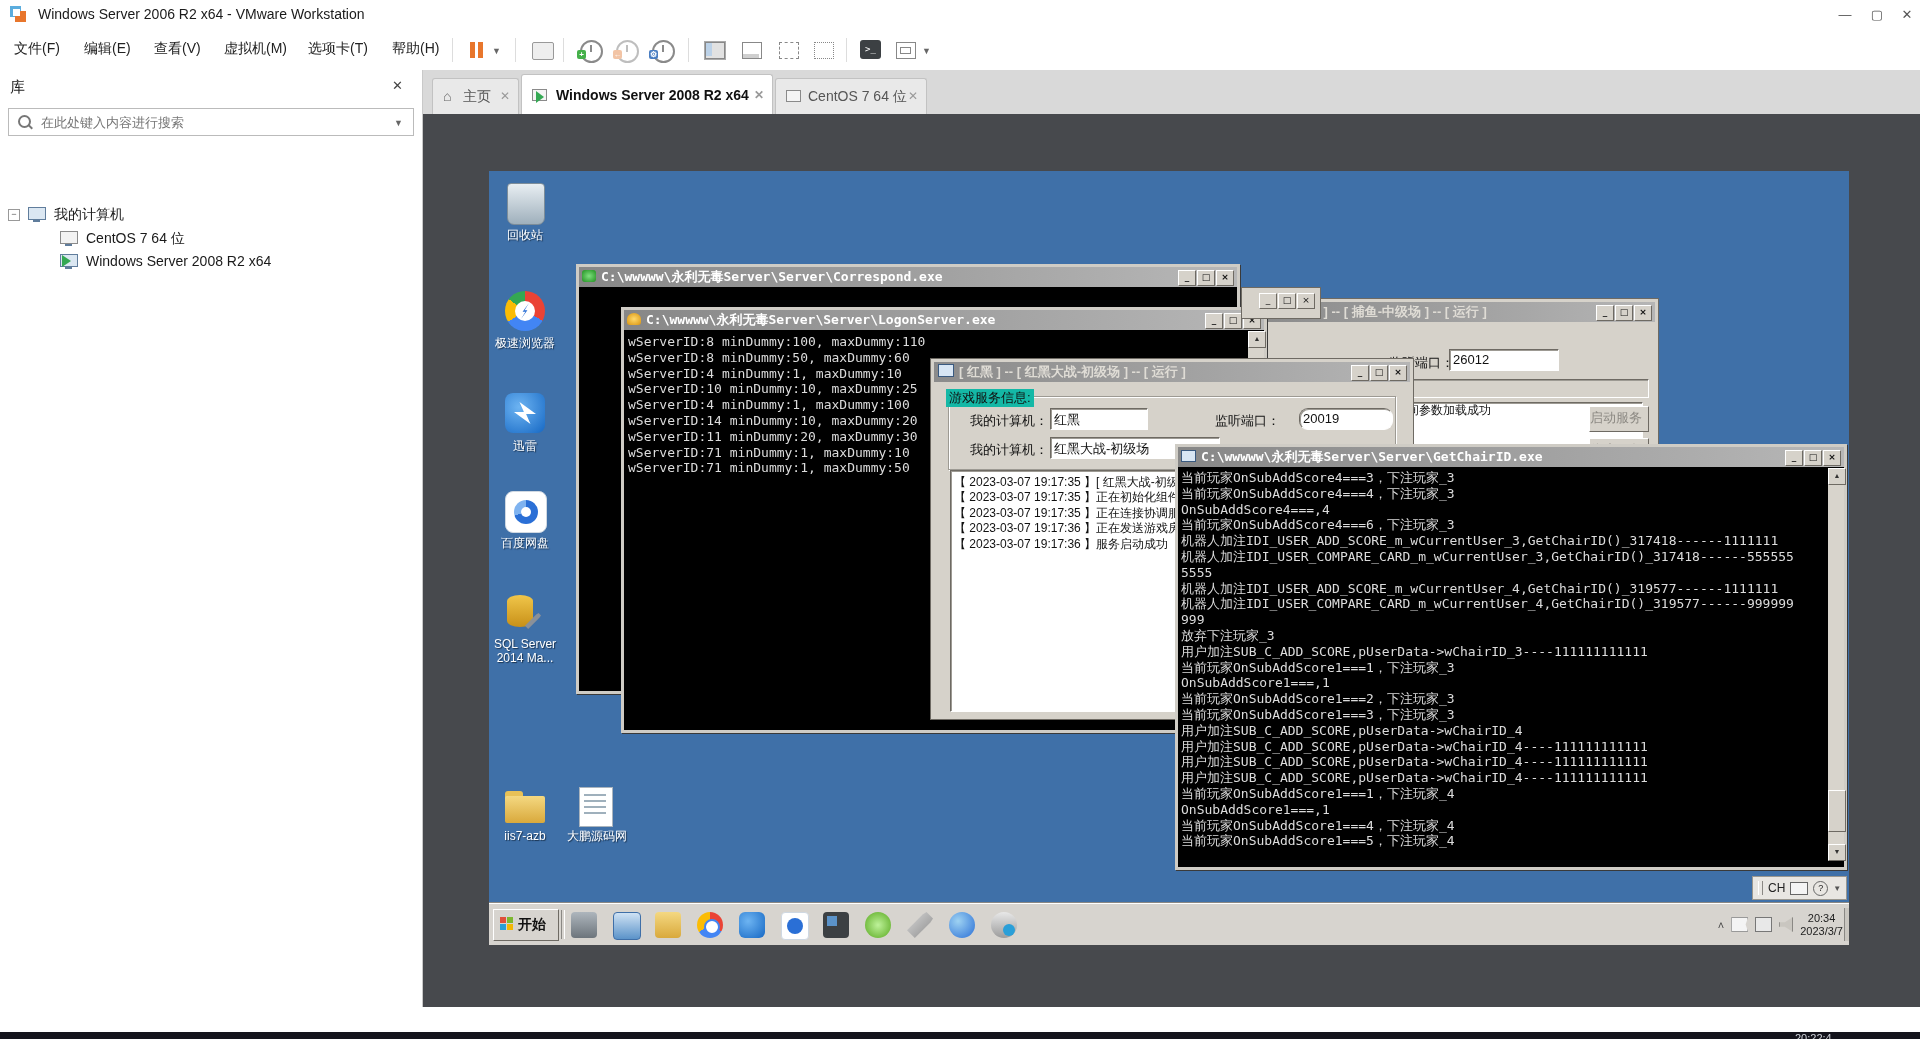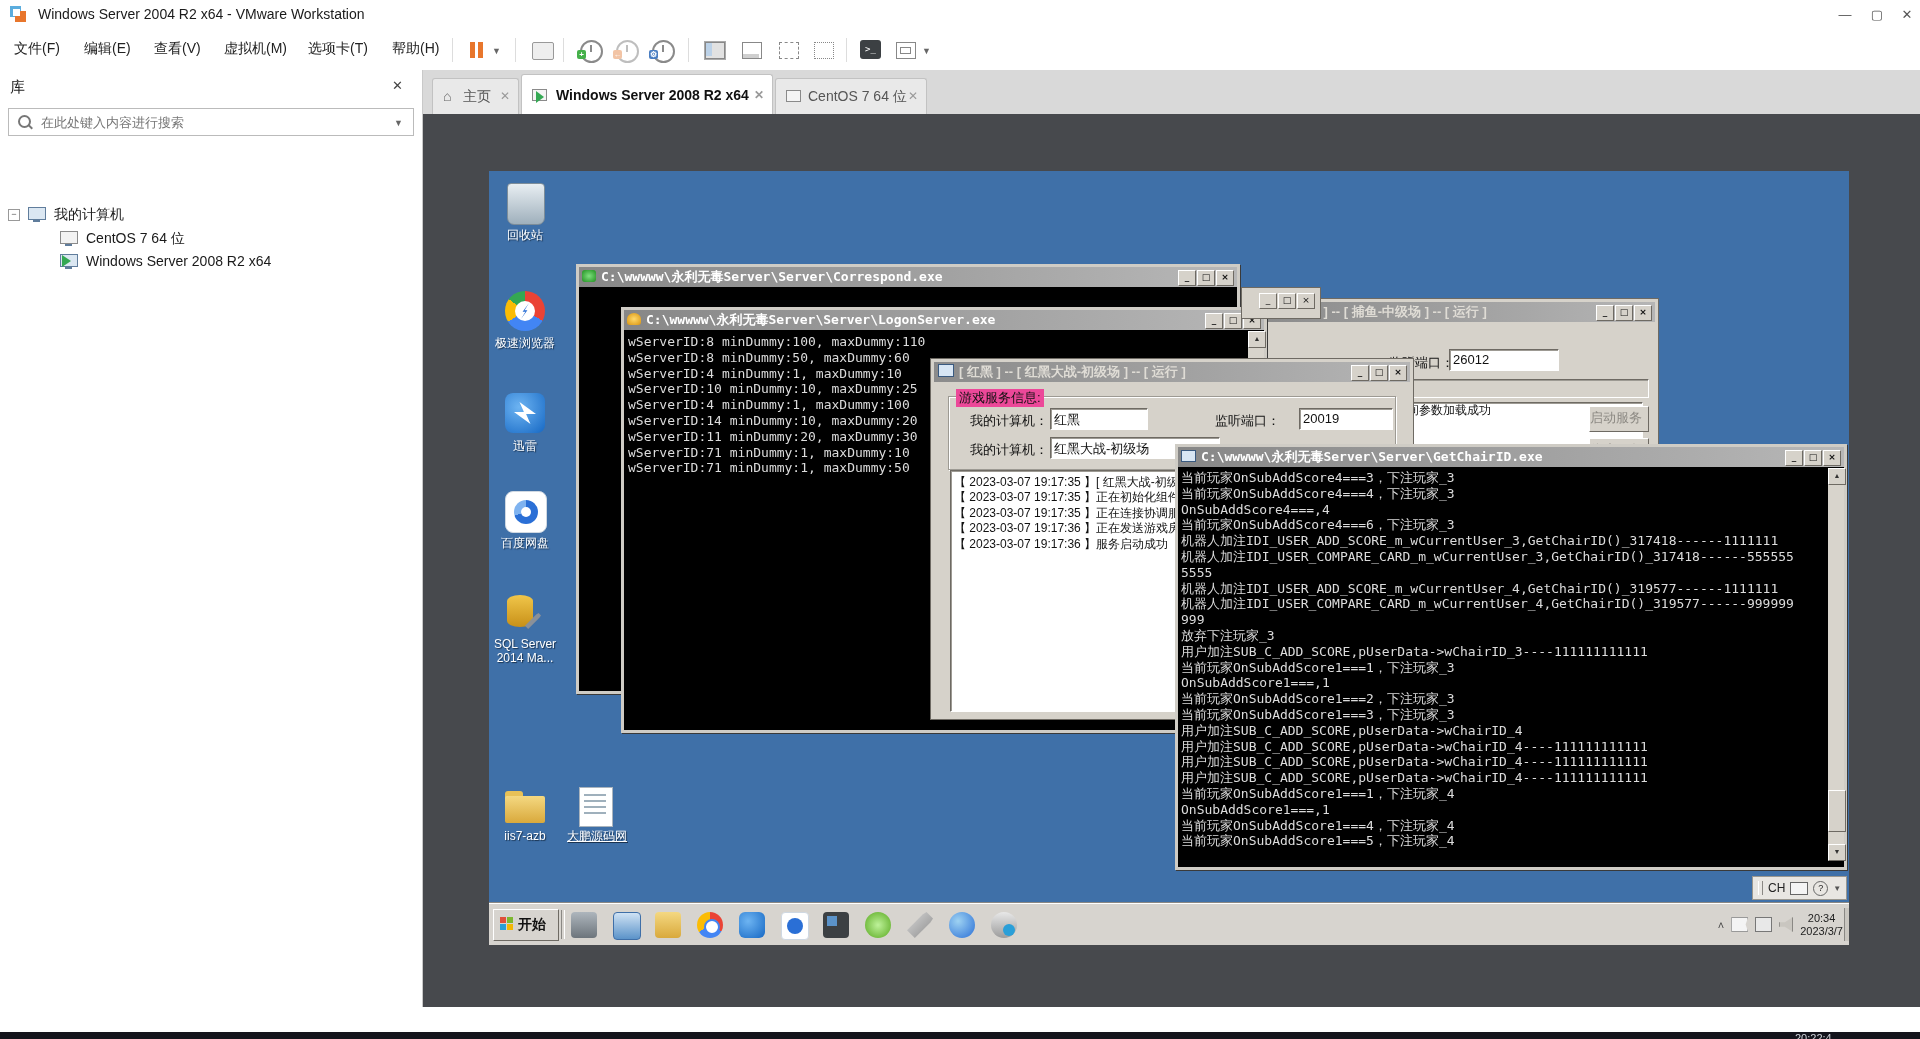--- a/index.html
+++ b/index.html
@@ -132,21 +132,21 @@
 <body>
 
 <div id="root">
 
   <div class="abs" id="vm-titlebar">
     <div class="abs" id="vm-logo">
       <span class="lg1"></span>
         <span class="lg2"></span>
         <span class="lg3"></span>
     </div>
-    <div class="abs" id="vm-title">Windows Server 2004 R2 x64 - VMware Workstation</div>
+    <div class="abs" id="vm-title">Windows Server 2006 R2 x64 - VMware Workstation</div>
     <div class="abs cap-btn" style="left:1830px;">—</div>
     <div class="abs cap-btn" style="left:1862px;">▢</div>
     <div class="abs cap-btn" style="left:1892px;">✕</div>
   </div>
 
   <div class="abs" id="menubar">
     <span class="abs menu-item" style="left:14px;">文件(F)</span>
     <span class="abs menu-item" style="left:84px;">编辑(E)</span>
     <span class="abs menu-item" style="left:154px;">查看(V)</span>
     <span class="abs menu-item" style="left:224px;">虚拟机(M)</span>
@@ -263,21 +263,21 @@
 
       <div style="position:absolute;left:16px;top:620px;width:40px;height:32px;">
         <i style="position:absolute;left:0;top:0;width:18px;height:8px;background:#e8c157;border-radius:3px 3px 0 0;display:block;"></i>
         <i style="position:absolute;left:0;top:5px;width:40px;height:27px;background:linear-gradient(#f4d881,#d9a93c);border-radius:2px;display:block;"></i>
       </div>
       <div class="dicon-label" style="left:-9px;top:658px;">iis7-azb</div>
 
       <div style="position:absolute;left:90px;top:616px;width:32px;height:38px;background:#fff;border:1px solid #aab4bd;">
         <i style="position:absolute;left:4px;top:6px;width:22px;height:2px;background:#9fb0bc;display:block;box-shadow:0 6px 0 #9fb0bc,0 12px 0 #9fb0bc,0 18px 0 #9fb0bc;"></i>
       </div>
-      <div class="dicon-label" style="left:63px;top:658px;text-decoration:underline;">大鹏源码网</div>
+      <div class="dicon-label" style="left:63px;top:658px;">大鹏源码网</div>
 
       <div class="cwin" style="left:87px;top:93px;width:658px;height:424px;z-index:1;">
         <div class="ctitle">
           <span class="ticon" style="background:radial-gradient(#7fe07f,#1f8f1f);border-radius:3px;"></span><span>C:\wwwww\永利无毒Server\Server\Correspond.exe</span>
           <span class="winbtns">
             <span class="wbtn">_</span>
             <span class="wbtn">□</span>
             <span class="wbtn">×</span>
           </span>
         </div>
@@ -329,25 +329,25 @@
       <div class="dlg" style="left:442px;top:188px;width:476px;height:354px;z-index:5;">
         <div class="dtitle">
           <span class="comp-ico"></span><span>[ 红黑 ] -- [ 红黑大战-初级场 ] -- [ 运行 ]</span>
           <span class="winbtns">
             <span class="wbtn">_</span>
             <span class="wbtn">□</span>
             <span class="wbtn">×</span>
           </span>
         </div>
         <div class="grpbox" style="left:14px;top:34px;width:446px;height:72px;"></div>
-        <div class="dlabel" style="left:22px;top:27px;background:#ec4899;padding:0 3px;">游戏服务信息:</div>
+        <div class="dlabel" style="left:12px;top:27px;background:#14b8a6;padding:0 3px;">游戏服务信息:</div>
         <div class="dlabel" style="left:36px;top:50px;">我的计算机：</div>
         <div class="dinput" style="left:116px;top:46px;width:90px;height:16px;">红黑</div>
         <div class="dlabel" style="left:281px;top:50px;">监听端口：</div>
-        <div class="dinput" style="left:365px;top:46px;width:86px;height:16px;">20019</div>
+        <div class="dinput" style="left:365px;top:46px;width:86px;height:16px;border-radius:9px;">20019</div>
         <div class="dlabel" style="left:36px;top:79px;">我的计算机：</div>
         <div class="dinput" style="left:116px;top:75px;width:162px;height:16px;">红黑大战-初级场</div>
         <div class="listbox loglines" style="left:16px;top:108px;width:442px;height:236px;padding-top:4px;">
             <div class="">【 2023-03-07 19:17:35 】[ 红黑大战-初级场</div>
             <div class="">【 2023-03-07 19:17:35 】正在初始化组件...</div>
             <div class="">【 2023-03-07 19:17:35 】正在连接协调服务器</div>
             <div class="">【 2023-03-07 19:17:36 】正在发送游戏房间</div>
             <div class="">【 2023-03-07 19:17:36 】服务启动成功</div>
           </div>
       </div>

